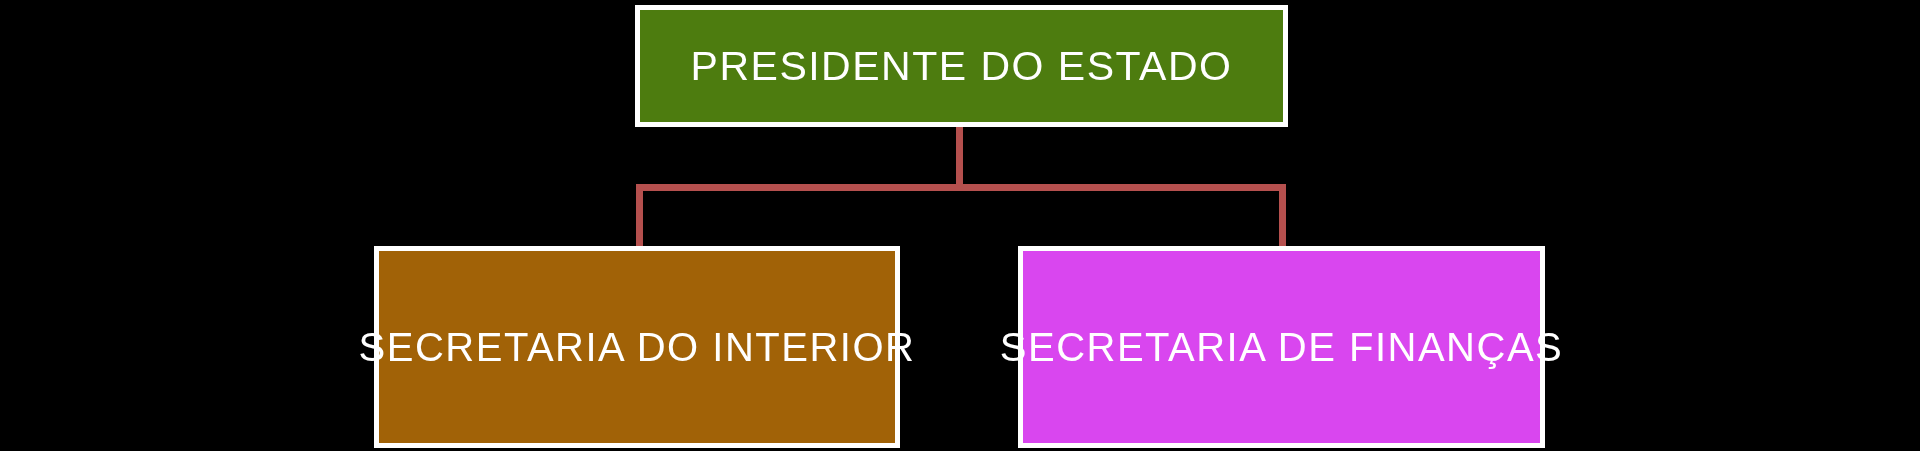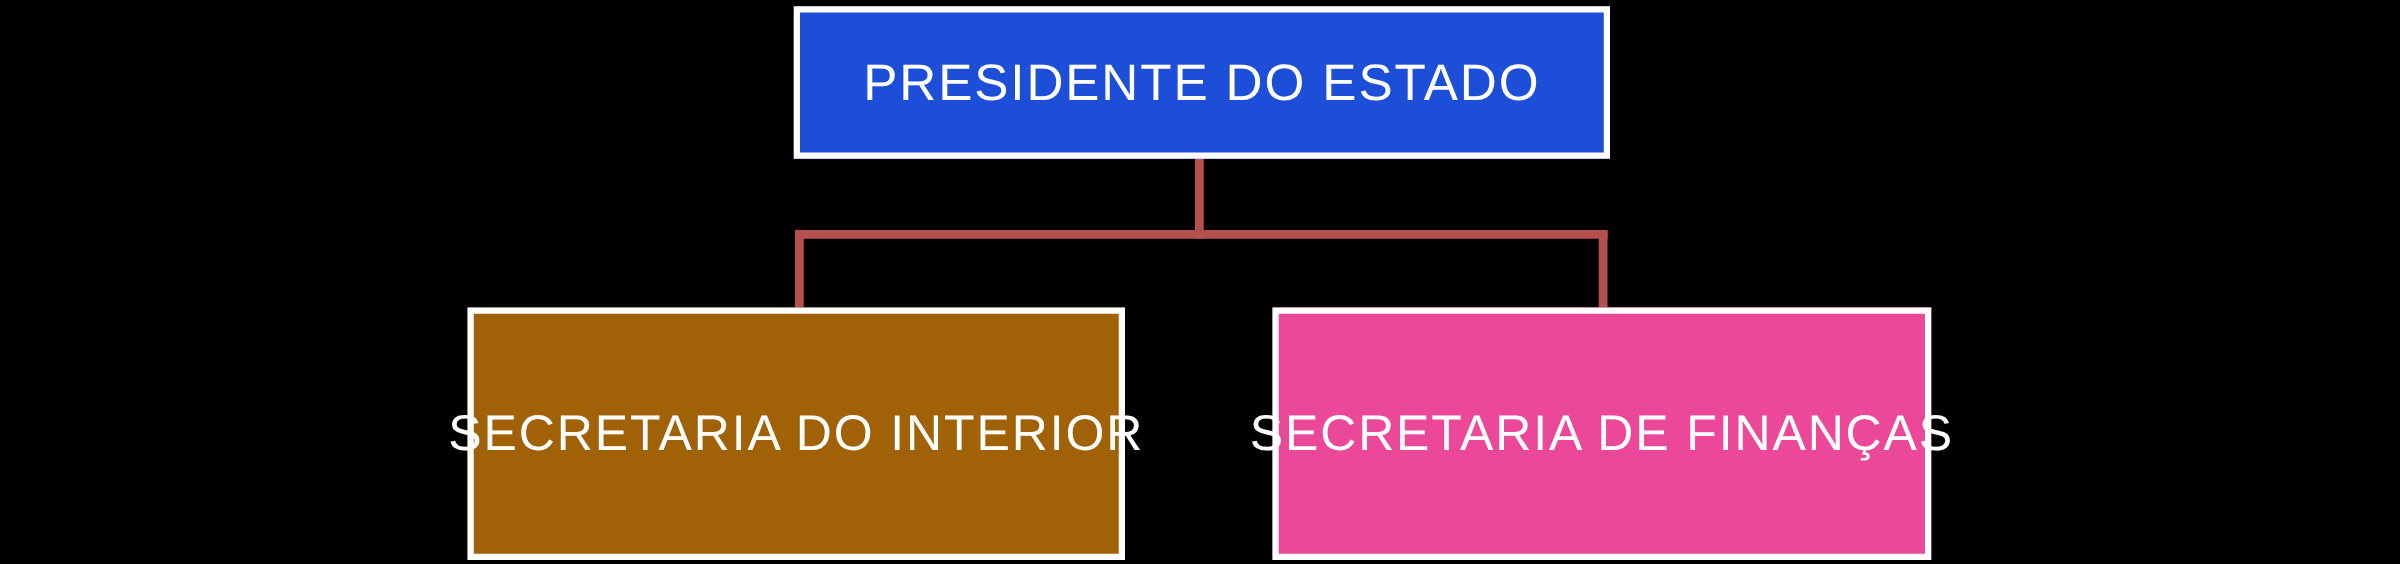--- a/index.html
+++ b/index.html
@@ -30,38 +30,38 @@
     font-weight: 400;
     letter-spacing: 1.5px;
     white-space: nowrap;
     line-height: 1;
   }
   .node-root {
     left: 635px;
     top: 5px;
     width: 653px;
     height: 122px;
-    background: #1d4ed8;
+    background: #4d7c0f;
   }
   .node-root .label {
     font-size: 41px;
   }
   .node-child-left {
     left: 374px;
     top: 246px;
     width: 526px;
     height: 202px;
     background: #a16207;
   }
   .node-child-right {
     left: 1018px;
     top: 246px;
     width: 527px;
     height: 202px;
-    background: #ec4899;
+    background: #d946ef;
   }
   .connector {
     position: absolute;
     background: #b5504e;
   }
   .connector-stem {
     left: 956px;
     top: 127px;
     width: 7px;
     height: 64px;

